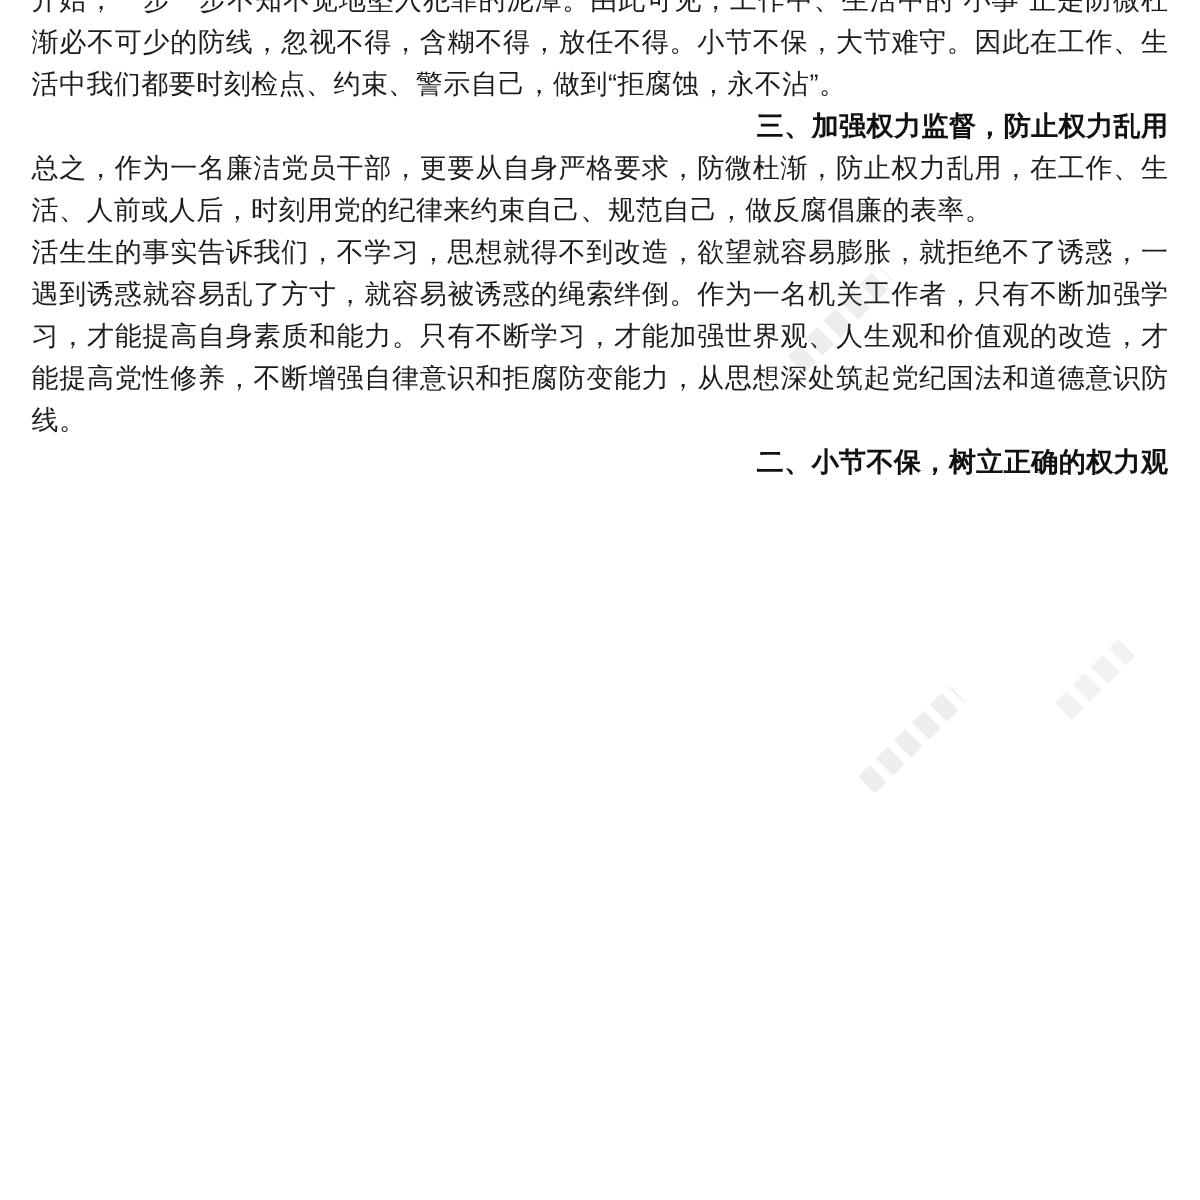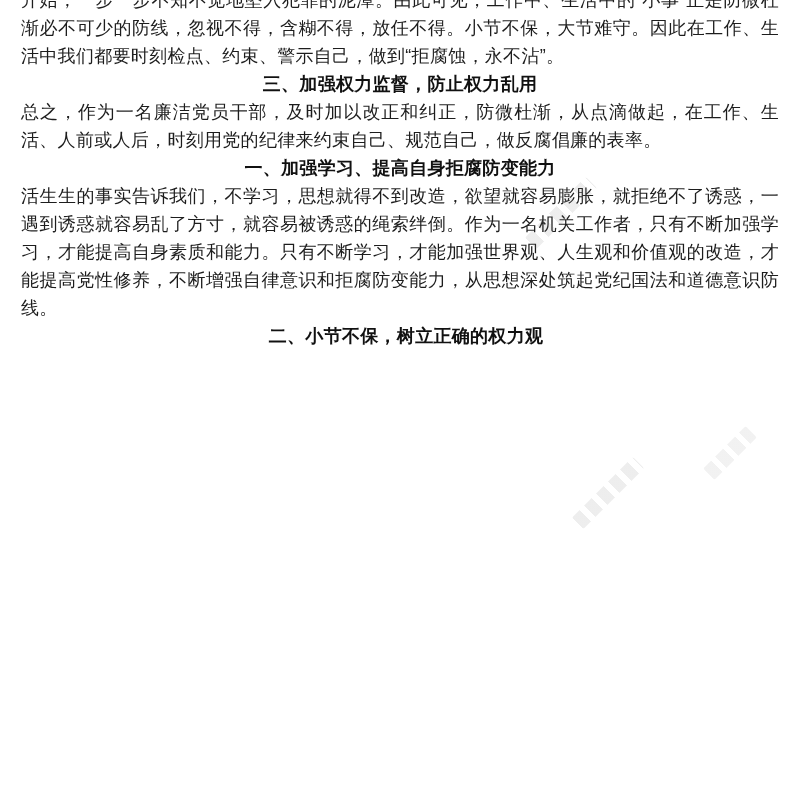--- a/index.html
+++ b/index.html
@@ -28,21 +28,21 @@
   }
   .doc p, .doc h3 {
     margin: 0;
     padding: 0;
     font-size: 18px;
     font-weight: 400;
   }
   .doc h3.heading {
     font-weight: 700;
     color: #111111;
-    text-align: center;
+    text-align: right;
   }
   .doc h3.heading.indent {
     padding-left: 12px;
   }
   
   .wm-layer {
     position: absolute;
     left: 0; top: 0;
     width: 800px; height: 800px;
     pointer-events: none;
@@ -59,22 +59,21 @@
   .wm.wm-1 { left: 518px; top: 205px; }
   .wm.wm-2 { left: 565px; top: 485px; }
   .wm.wm-3 { left: 700px; top: 445px; width: 60px; opacity: 0.10; }
 </style>
 </head>
 <body>
 
 <div class="doc">
   <p class="body">开始，一步一步不知不觉地坠入犯罪的泥潭。由此可见，工作中、生活中的“小事”正是防微杜渐必不可少的防线，忽视不得，含糊不得，放任不得。小节不保，大节难守。因此在工作、生活中我们都要时刻检点、约束、警示自己，做到“拒腐蚀，永不沾”。</p>
   <h3 class="heading">三、加强权力监督，防止权力乱用</h3>
-  <p class="body">总之，作为一名廉洁党员干部，及时加以改正和纠正，防微杜渐，从点滴做起，在工作、生活、人前或人后，时刻用党的纪律来约束自己、规范自己，做反腐倡廉的表率。</p>
-  <h3 class="heading">一、加强学习、提高自身拒腐防变能力</h3>
+  <p class="body">总之，作为一名廉洁党员干部，更要从自身严格要求，防微杜渐，防止权力乱用，在工作、生活、人前或人后，时刻用党的纪律来约束自己、规范自己，做反腐倡廉的表率。</p>
   <p class="body">活生生的事实告诉我们，不学习，思想就得不到改造，欲望就容易膨胀，就拒绝不了诱惑，一遇到诱惑就容易乱了方寸，就容易被诱惑的绳索绊倒。作为一名机关工作者，只有不断加强学习，才能提高自身素质和能力。只有不断学习，才能加强世界观、人生观和价值观的改造，才能提高党性修养，不断增强自律意识和拒腐防变能力，从思想深处筑起党纪国法和道德意识防线。</p>
   <h3 class="heading indent">二、小节不保，树立正确的权力观</h3>
 </div>
 
 <div class="wm-layer">
   <div class="wm wm-1"></div>
   <div class="wm wm-2"></div>
   <div class="wm wm-3"></div>
 </div>
 

